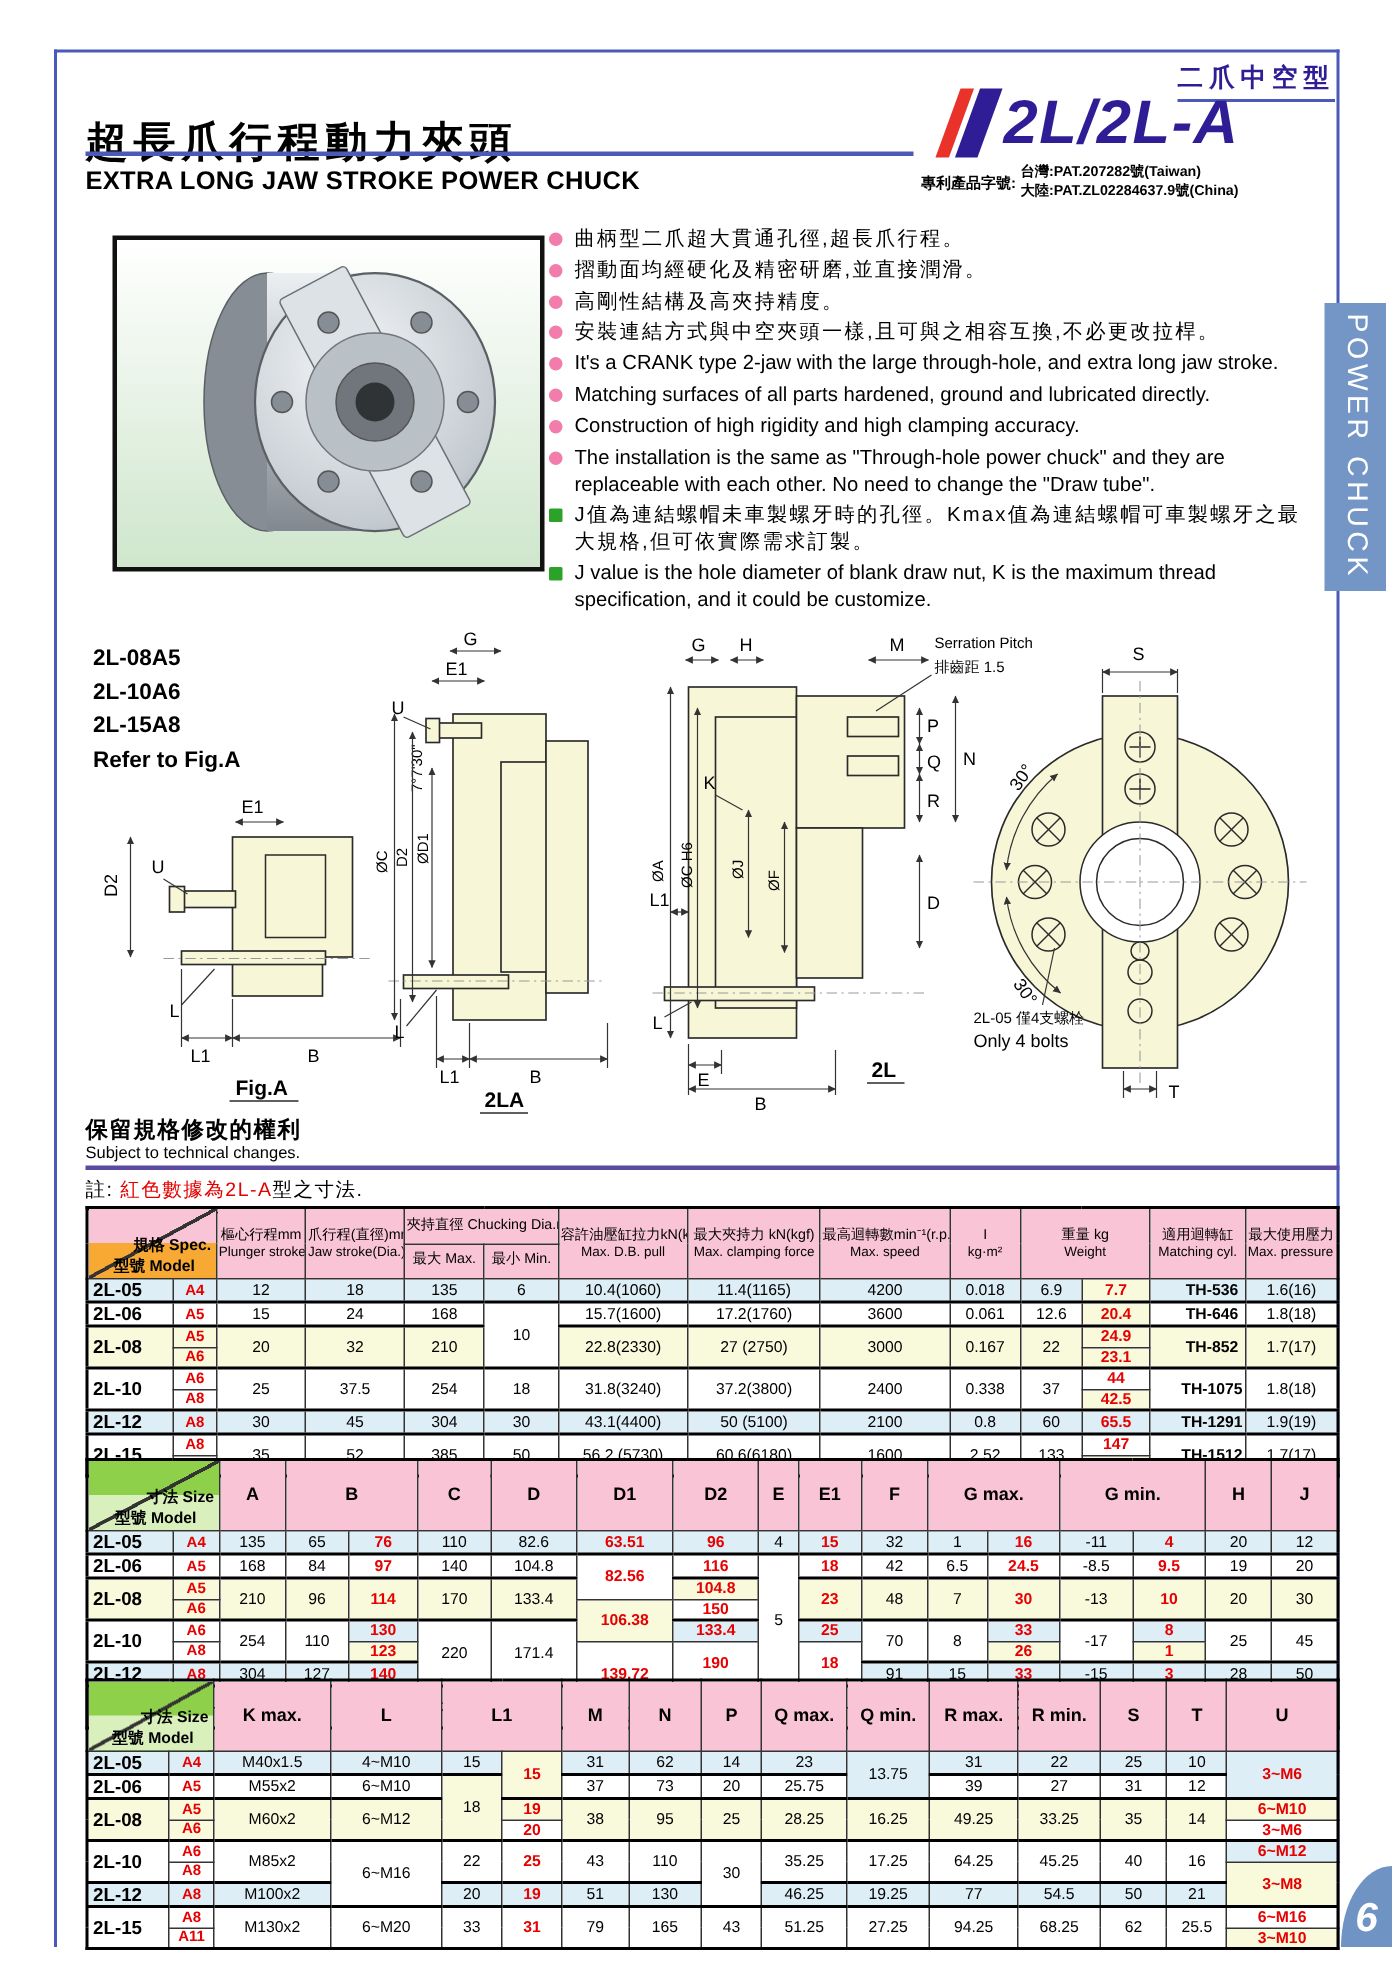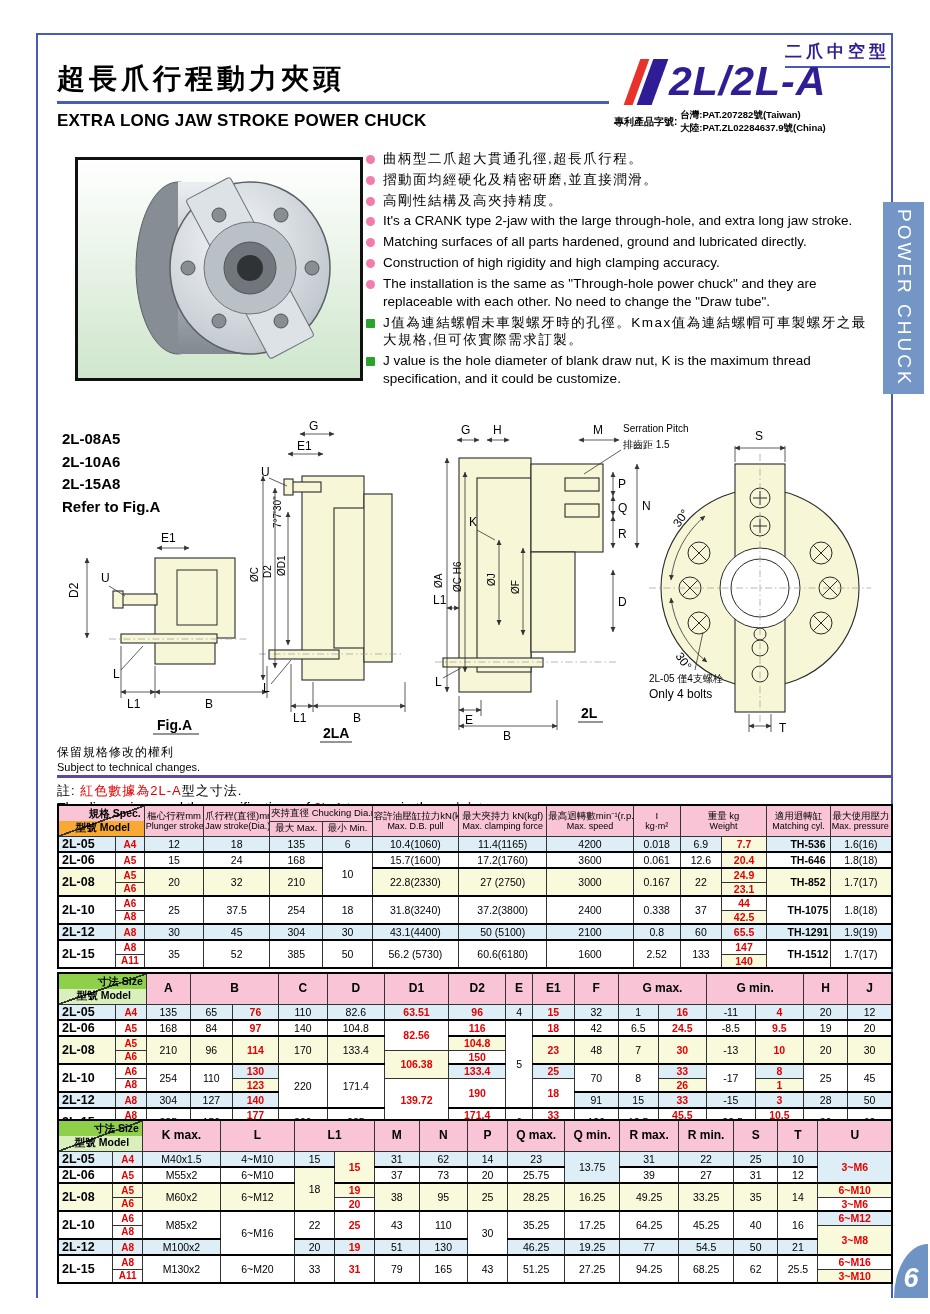--- a/index.html
+++ b/index.html
@@ -8,21 +8,21 @@
   .page { position:relative; width:930px; height:1314px; background:#fff; overflow:hidden; }
 
   
   .frame-top  { position:absolute; left:36px; top:33px; width:857px; height:2px; background:#4a5ab8; }
   .frame-left { position:absolute; left:36px; top:33px; width:2px; height:1265px; background:#4a5ab8; }
   .frame-right{ position:absolute; left:891px; top:33px; width:2px; height:1265px; background:#4a5ab8; }
 
   
   .category { position:absolute; right:40px; top:40px; color:#2f1d96; font-size:17px; font-weight:bold;
               letter-spacing:4px; border-bottom:2px solid #4a5ab8; padding-bottom:3px; }
-  .title-zh { position:absolute; left:57px; top:60px; font-size:28px; font-weight:bold; letter-spacing:4px; }
+  .title-zh { position:absolute; left:57px; top:76px; font-size:28px; font-weight:bold; letter-spacing:4px; }
   .title-underline { position:absolute; left:57px; top:101px; width:552px; height:3px; background:#4a5ab8; }
   .title-en { position:absolute; left:57px; top:111px; font-size:17px; font-weight:bold; letter-spacing:0.2px; }
   .logo { position:absolute; left:632px; top:57px; display:flex; align-items:flex-end; height:48px; }
   .stripe-red  { width:9px;  height:46px; background:#e8322a; transform:skewX(-20deg); margin-right:4px; }
   .stripe-blue { width:15px; height:46px; background:#2f1d96; transform:skewX(-20deg); margin-right:9px; }
   .logo-text { font-size:41px; font-weight:bold; font-style:italic; color:#2f1d96; letter-spacing:1px; }
   .patent { position:absolute; left:614px; top:109px; display:flex; align-items:center; }
   .patent-label { font-size:10px; font-weight:bold; margin-right:3px; }
   .patent-lines { font-size:9.5px; font-weight:bold; line-height:1.35; }
 
@@ -52,21 +52,21 @@
   .sy { fill:#f7f7d8; stroke:#2a2a2a; stroke-width:1.1; }
   .sl { stroke:#2a2a2a; stroke-width:1; fill:none; }
   .sd { stroke:#333; stroke-width:0.8; fill:none; }
   .cl { stroke:#999; stroke-dasharray:7 3 1.5 3; stroke-width:0.7; fill:none; }
   .st  { font-size:12px; fill:#000; }
   .sts { font-size:10px; fill:#000; }
   .stb { font-size:14px; font-weight:bold; fill:#000; }
 
   
   .notes { position:absolute; left:57px; top:744px; width:836px; }
-  .rights-zh { font-size:12px; font-weight:normal; letter-spacing:1px; }
+  .rights-zh { font-size:15px; font-weight:bold; letter-spacing:1px; }
   .rights-en { font-size:11px; }
   .purple-line { height:3px; background:#5b4aa0; margin:2px 0 4px 0; }
   .note-zh { font-size:13px; letter-spacing:1px; }
   .note-en { font-size:14px; }
   .red { color:#e60000; }
 
   
   .tblock { position:absolute; left:57px; width:836px; }
   #t-spec { top:804px; } #t-dim { top:972px; } #t-dim2 { top:1119px; }
   table { border-collapse:collapse; width:100%; table-layout:fixed; border:2px solid #000; }
@@ -76,21 +76,21 @@
   #t-dim .hz, #t-dim2 .hz { font-size:12px; font-weight:bold; }
   td { font-size:10.5px; height:14px; background:#fff; }
   tr.rb > td { background:#ddeef6; } tr.ry > td { background:#f9f9dc; } tr.rw > td { background:#fff; }
   td.bgy { background:#f9f9dc !important; } td.bgw { background:#fff !important; } td.bgb { background:#ddeef6 !important; }
   td.mdl { font-weight:bold; font-size:12.5px; text-align:left; padding-left:3px; }
   td.va  { color:#e60000; font-weight:bold; font-size:10px; }
   td.red { color:#e60000; font-weight:bold; }
   td.bld { font-weight:bold;padding-left:20px; }
   tr.grp > td { border-top:2px solid #000; }
   th.corner { padding:0; }
-  th.corner .c1 { text-align:right; padding:1px 3px 0 0; font-size:10.5px; font-weight:bold; }
+  th.corner .c1 { text-align:right; padding:17px 3px 0 0; font-size:10.5px; font-weight:bold; }
   th.corner .c2 { text-align:center; padding:0 0 1px 3px; font-size:10.5px; font-weight:bold; }
   #t-spec th.corner { background:
       linear-gradient(to right bottom, rgba(0,0,0,0) 48.5%, #333 48.5%, #333 51.5%, rgba(0,0,0,0) 51.5%),
       linear-gradient(to bottom, #f9c4d6 50%, #f7a933 50%); }
   #t-dim th.corner, #t-dim2 th.corner { background:
       linear-gradient(to right bottom, rgba(0,0,0,0) 48.5%, #333 48.5%, #333 51.5%, rgba(0,0,0,0) 51.5%),
       linear-gradient(to bottom, #8ed04a 50%, #d9efbc 50%); }
 
   
   .pagenum { position:absolute; left:894px; top:1244px; width:34px; height:54px; background:#6f94c4;
@@ -167,20 +167,24 @@
         <span class="mark"></span>
         <span class="ftxt">曲柄型二爪超大貫通孔徑,超長爪行程。</span>
       </div>
       <div class="feat zh">
         <span class="mark"></span>
         <span class="ftxt">摺動面均經硬化及精密研磨,並直接潤滑。</span>
       </div>
       <div class="feat zh">
         <span class="mark"></span>
         <span class="ftxt">高剛性結構及高夾持精度。</span>
+      </div>
+      <div class="feat zh">
+        <span class="mark"></span>
+        <span class="ftxt">安裝連結方式與中空夾頭一樣,且可與之相容互換,不必更改拉桿。</span>
       </div>
       <div class="feat en">
         <span class="mark"></span>
         <span class="ftxt">It's a CRANK type 2-jaw with the large through-hole, and extra long jaw stroke.</span>
       </div>
       <div class="feat en">
         <span class="mark"></span>
         <span class="ftxt">Matching surfaces of all parts hardened, ground and lubricated directly.</span>
       </div>
       <div class="feat en">

